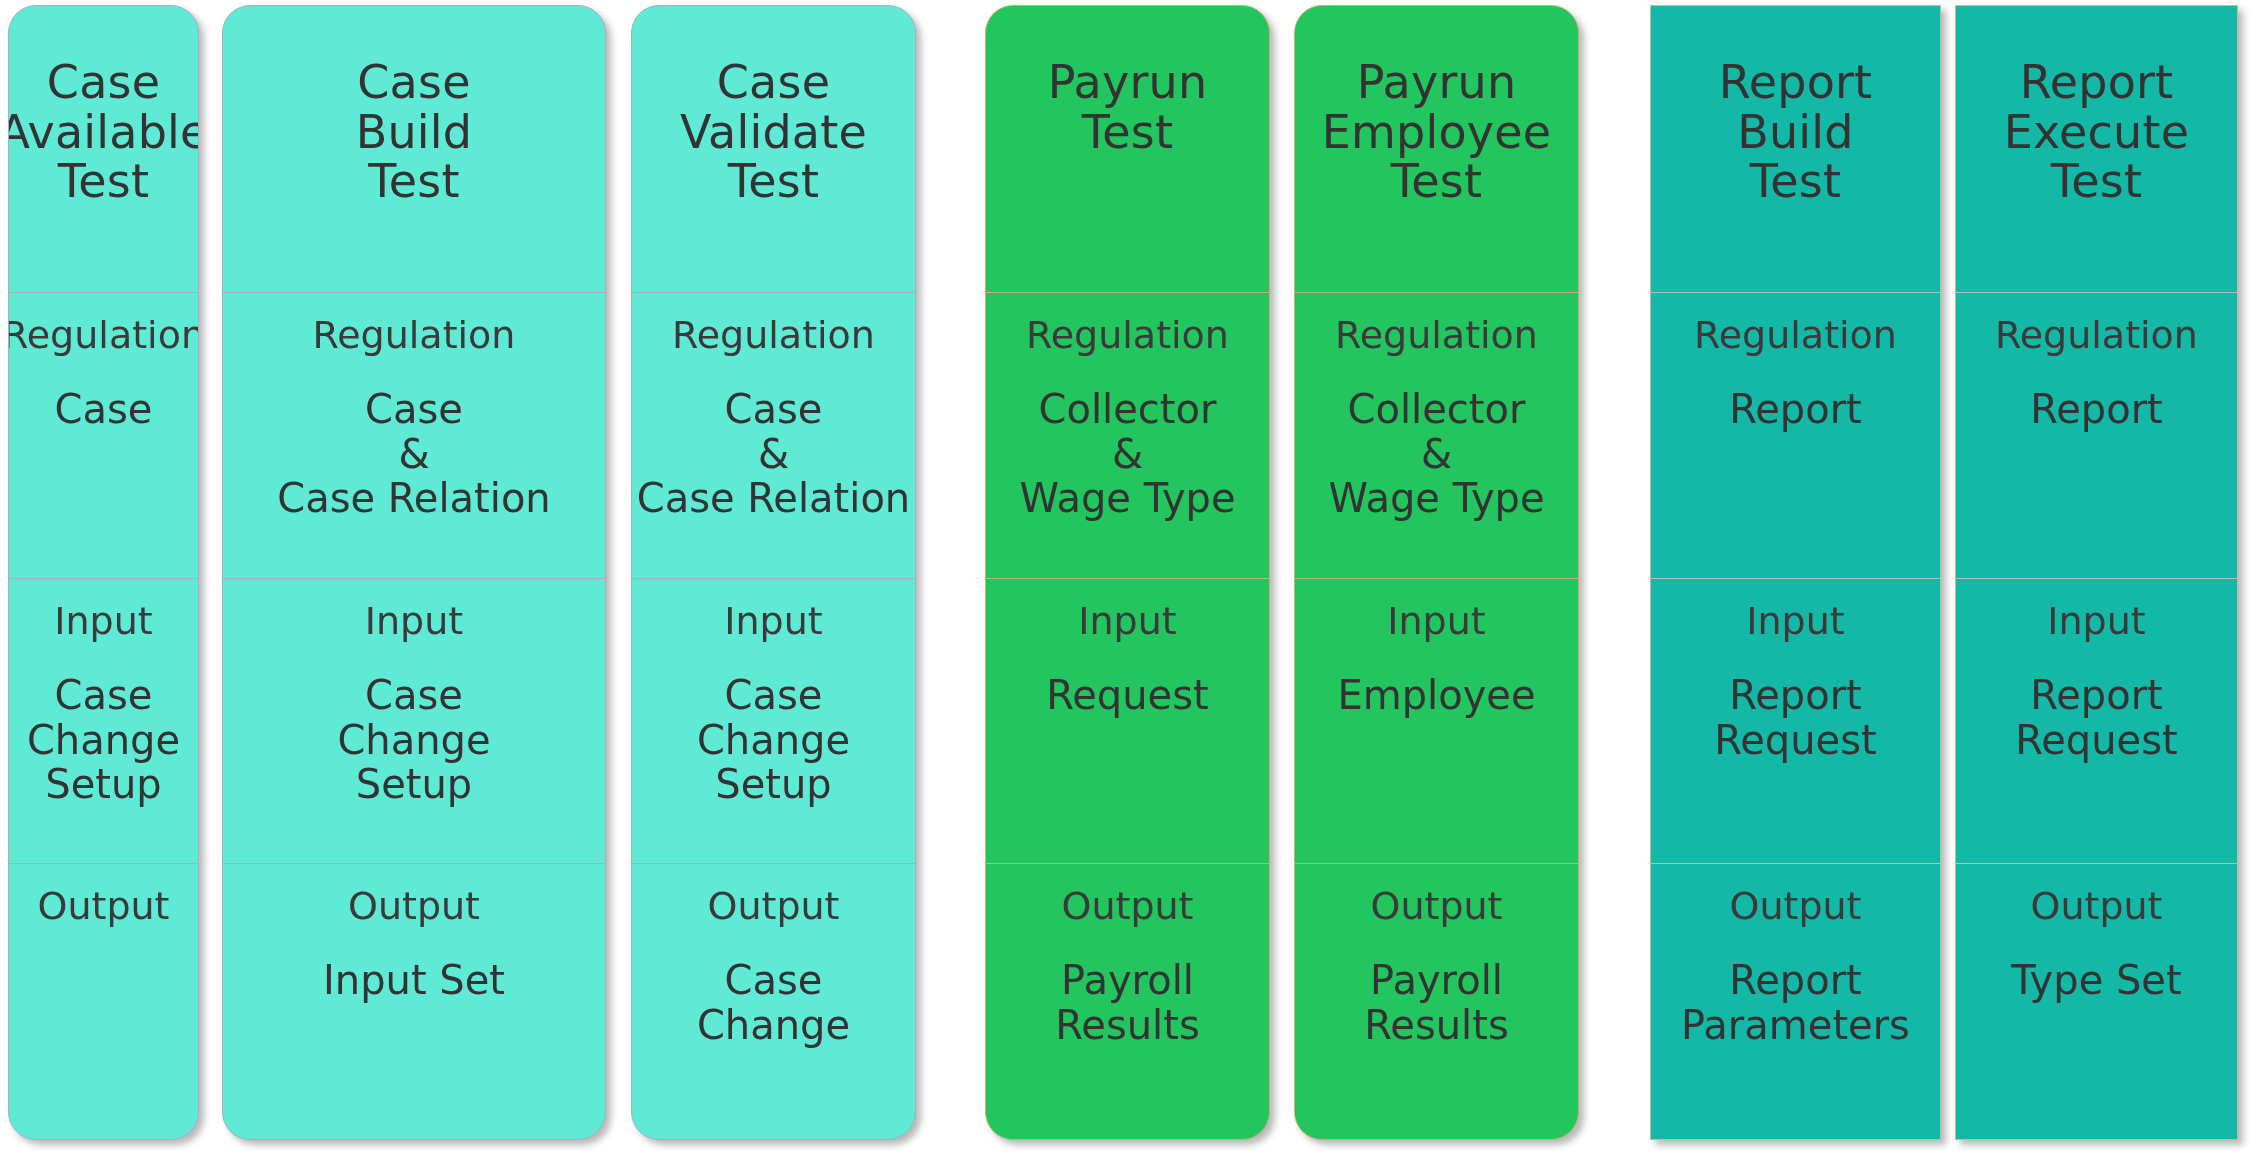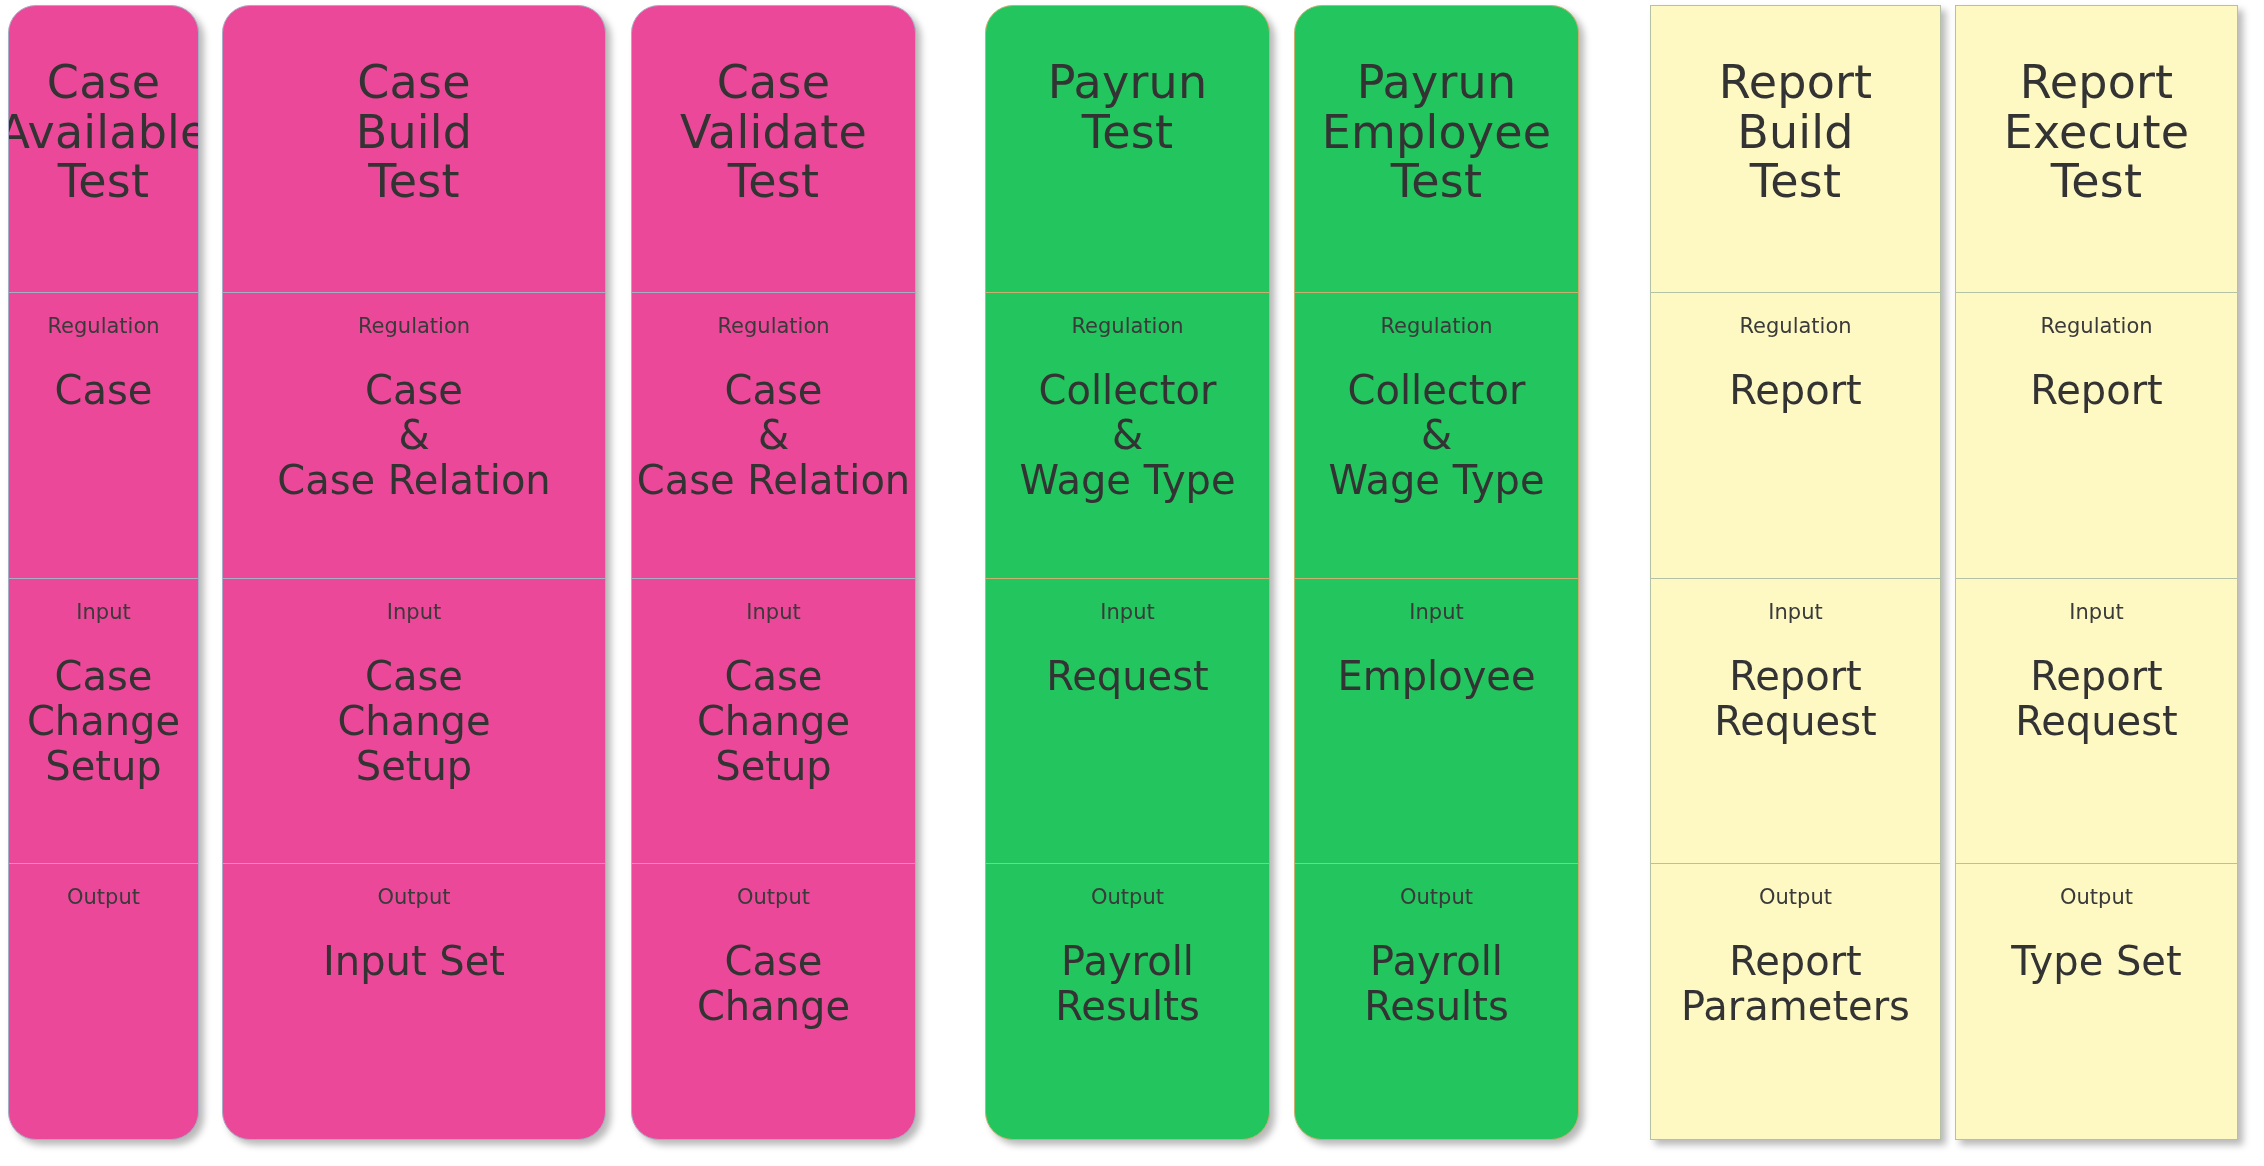--- a/index.html
+++ b/index.html
@@ -28,23 +28,23 @@
     display: flex;
     flex-direction: column;
     box-shadow: 5px 5px 7px rgba(0,0,0,0.28);
     overflow: hidden;
   }
 
   .card.rounded {
     border-radius: 28px;
   }
 
-  .card.blue   { background: #ec4899; border-color: #a7adc4; }
+  .card.blue   { background: #5eead4; border-color: #a7adc4; }
   .card.yellow { background: #22c55e; border-color: #c8b071; }
-  .card.green  { background: #fef9c3; border-color: #b3c2a7; }
+  .card.green  { background: #14b8a6; border-color: #b3c2a7; }
 
   
   .section {
     box-sizing: border-box;
     position: relative;
     display: flex;
     flex-direction: column;
     align-items: center;
     width: 100%;
   }
@@ -74,21 +74,21 @@
     font-size: 46px;
     line-height: 1.08;
     color: #333333;
     text-align: center;
     white-space: pre-line;
     font-weight: 400;
     letter-spacing: 0.2px;
   }
 
   .label-text {
-    font-size: 21px;
+    font-size: 38px;
     line-height: 1.1;
     color: #3a3a3a;
     text-align: center;
     font-weight: 400;
   }
 
   .value-text {
     margin-top: 30px;
     font-size: 40px;
     line-height: 1.12;

